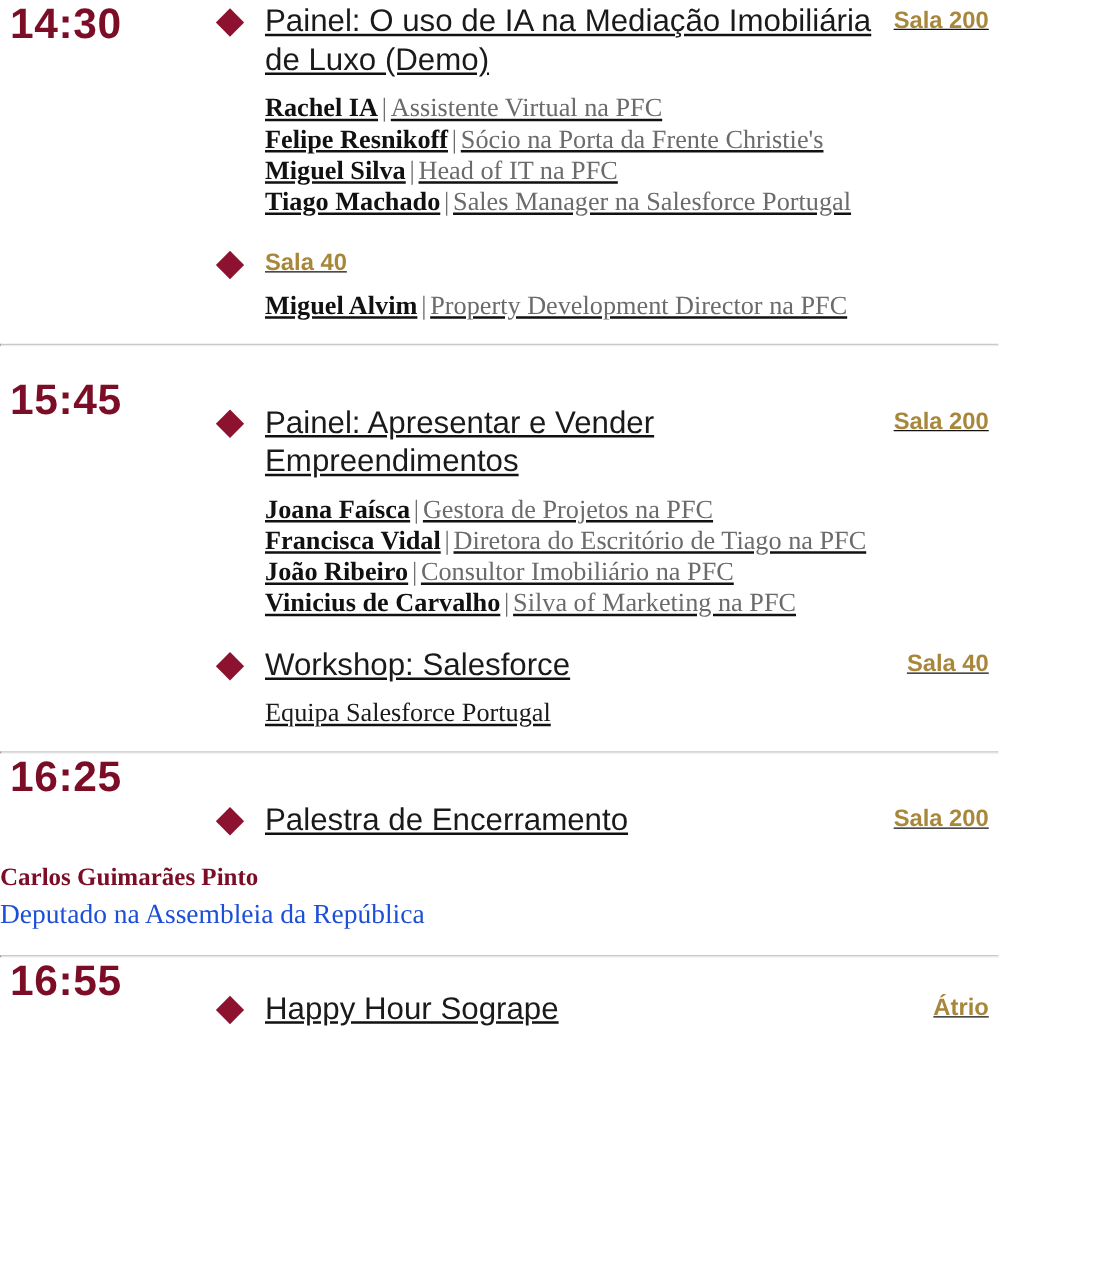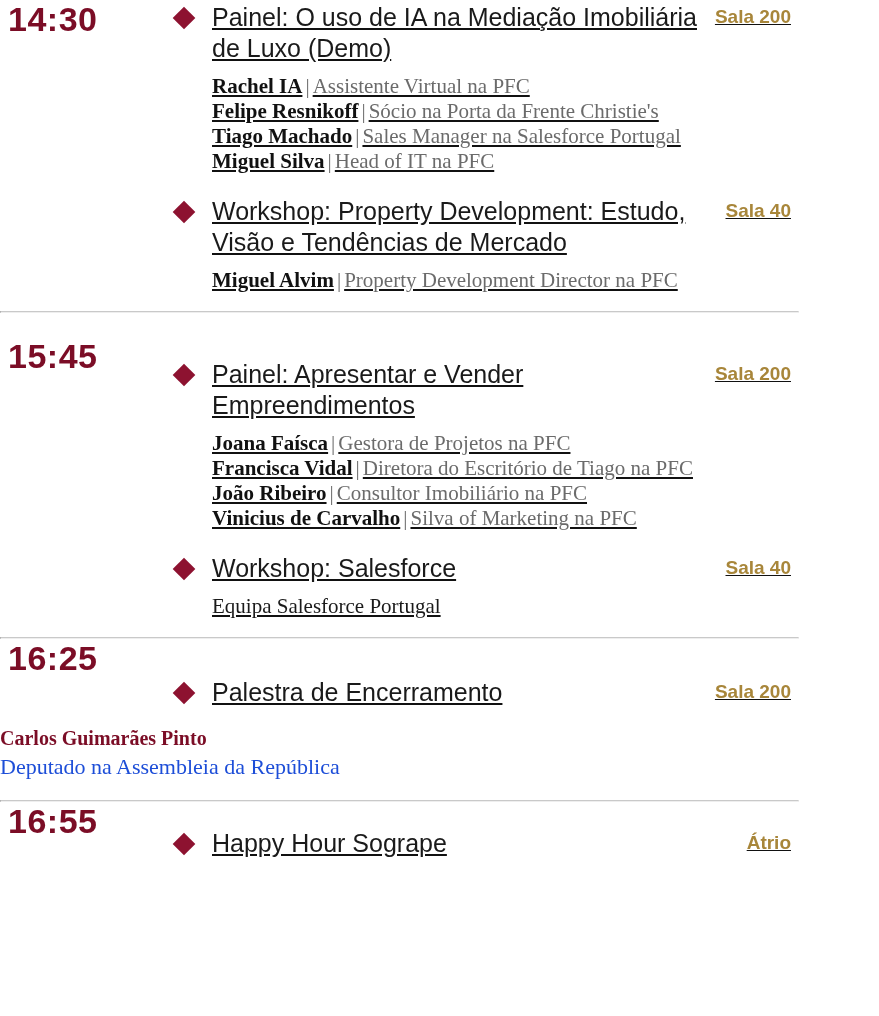--- a/index.html
+++ b/index.html
@@ -134,32 +134,31 @@
           <div class="room">Sala 200</div>
         </div>
         <div class="speakers">
           <div class="speaker">
             <span class="sname">Rachel IA</span><span class="sep">|</span><span class="srole">Assistente Virtual na PFC</span>
           </div>
           <div class="speaker">
             <span class="sname">Felipe Resnikoff</span><span class="sep">|</span><span class="srole">Sócio na Porta da Frente Christie's</span>
           </div>
           <div class="speaker">
+            <span class="sname">Miguel Silva</span><span class="sep">|</span><span class="srole">Head of IT na PFC</span>
+          </div>
+          <div class="speaker">
             <span class="sname">Tiago Machado</span><span class="sep">|</span><span class="srole">Sales Manager na Salesforce Portugal</span>
           </div>
-          <div class="speaker">
-            <span class="sname">Miguel Silva</span><span class="sep">|</span><span class="srole">Head of IT na PFC</span>
-          </div>
         </div>
       </div>
 
       <div class="session" style="margin-top:22px;">
         <span class="bullet"></span>
         <div class="session-head">
-          <div class="session-title">Workshop: Property Development: Estudo, Visão e Tendências de Mercado</div>
           <div class="room">Sala 40</div>
         </div>
         <div class="speakers">
           <div class="speaker">
             <span class="sname">Miguel Alvim</span><span class="sep">|</span><span class="srole">Property Development Director na PFC</span>
           </div>
         </div>
       </div>
 
     </div>

